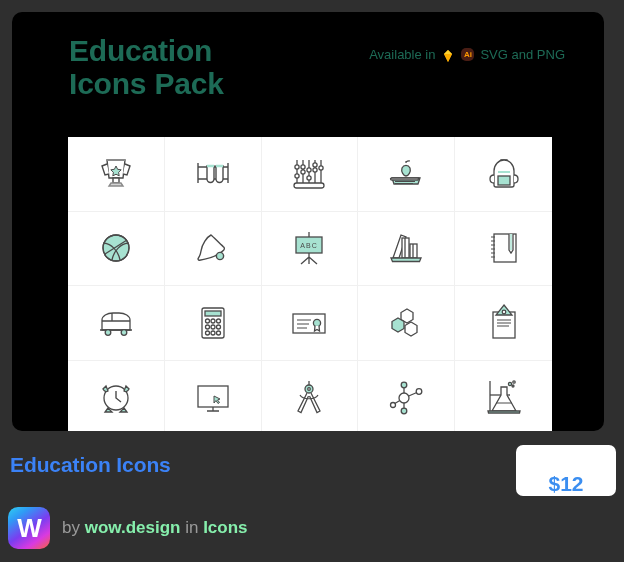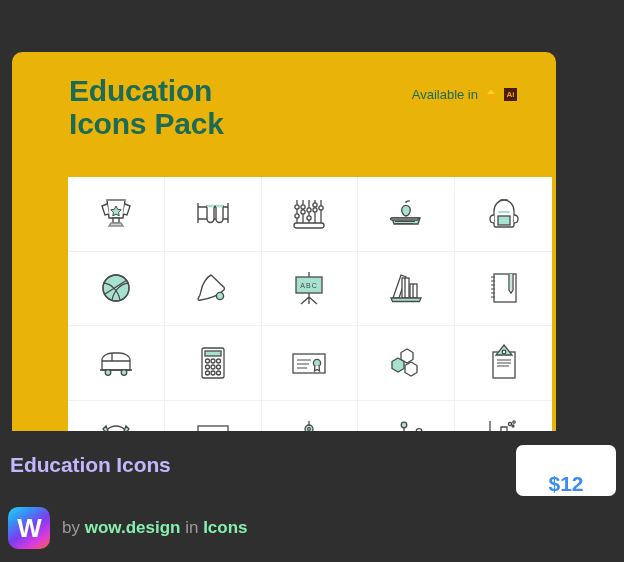--- a/index.html
+++ b/index.html
@@ -13,26 +13,25 @@
     font-family: "Liberation Sans", sans-serif;
     overflow: hidden;
     position: relative;
   }
 
   
   #preview-card {
     position: absolute;
     left: 12px;
     top: 12px;
-    width: 544px;
+    width: 592px;
     height: 419px;
-    background: #eab308;
+    background: #000000;
     border-radius: 10px;
     overflow: hidden;
-    margin-top: 40px;
   }
 
   #card-header {
     position: absolute;
     left: 0; top: 0; right: 0;
     height: 125px;
   }
 
   #pack-title {
     position: absolute;
@@ -67,21 +66,21 @@
   .sketch-glyph {
     display: inline-block;
     width: 14px;
     height: 14px;
     position: relative;
   }
   .ai-glyph {
     display: inline-block;
     width: 13px;
     height: 13px;
-    border-radius: 0;
+    border-radius: 5px;
     background: #4a1d14;
     color: #ff9a00;
     font-size: 8px;
     font-weight: bold;
     line-height: 13px;
     text-align: center;
     font-family: "Liberation Sans", sans-serif;
   }
 
   
@@ -113,21 +112,21 @@
     left: 0;
     top: 431px;
     width: 624px;
     height: 131px;
     background: #2f2f2f;
   }
   #item-title {
     position: absolute;
     left: 10px;
     top: 22px;
-    color: #c4b5fd;
+    color: #3b82f6;
     font-size: 21px;
     font-weight: bold;
     letter-spacing: -0.1px;
   }
   #price-badge {
     position: absolute;
     right: 8px;
     top: 14px;
     width: 100px;
     height: 51px;
@@ -191,20 +190,21 @@
       <div id="avail-row">
         <span>Available in</span>
         <span class="sketch-glyph">
           <svg width="14" height="14" viewBox="0 0 14 14">
             <path d="M3 5 L7 1 L11 5 L7 13 Z" fill="#fdad00"></path>
             <path d="M3 5 L7 1 L11 5 Z" fill="#fdd231"></path>
             <path d="M3 5 L7 13 L11 5 Z" fill="#fdad00"></path>
           </svg>
         </span>
         <span class="ai-glyph">Ai</span>
+        <span>SVG and PNG</span>
       </div>
     </div>
   </div>
 
   <div id="icon-grid">
 
     <div class="grid-cell">
       <svg width="48" height="48" viewBox="0 0 48 48" fill="none" stroke="#4a4a4a" stroke-width="1.4">
         <path d="M15 10 H33 L31 28 H17 Z" fill="#fff"></path>
         <path d="M15 10 H33" stroke="#8a8a8a" stroke-width="2"></path>

